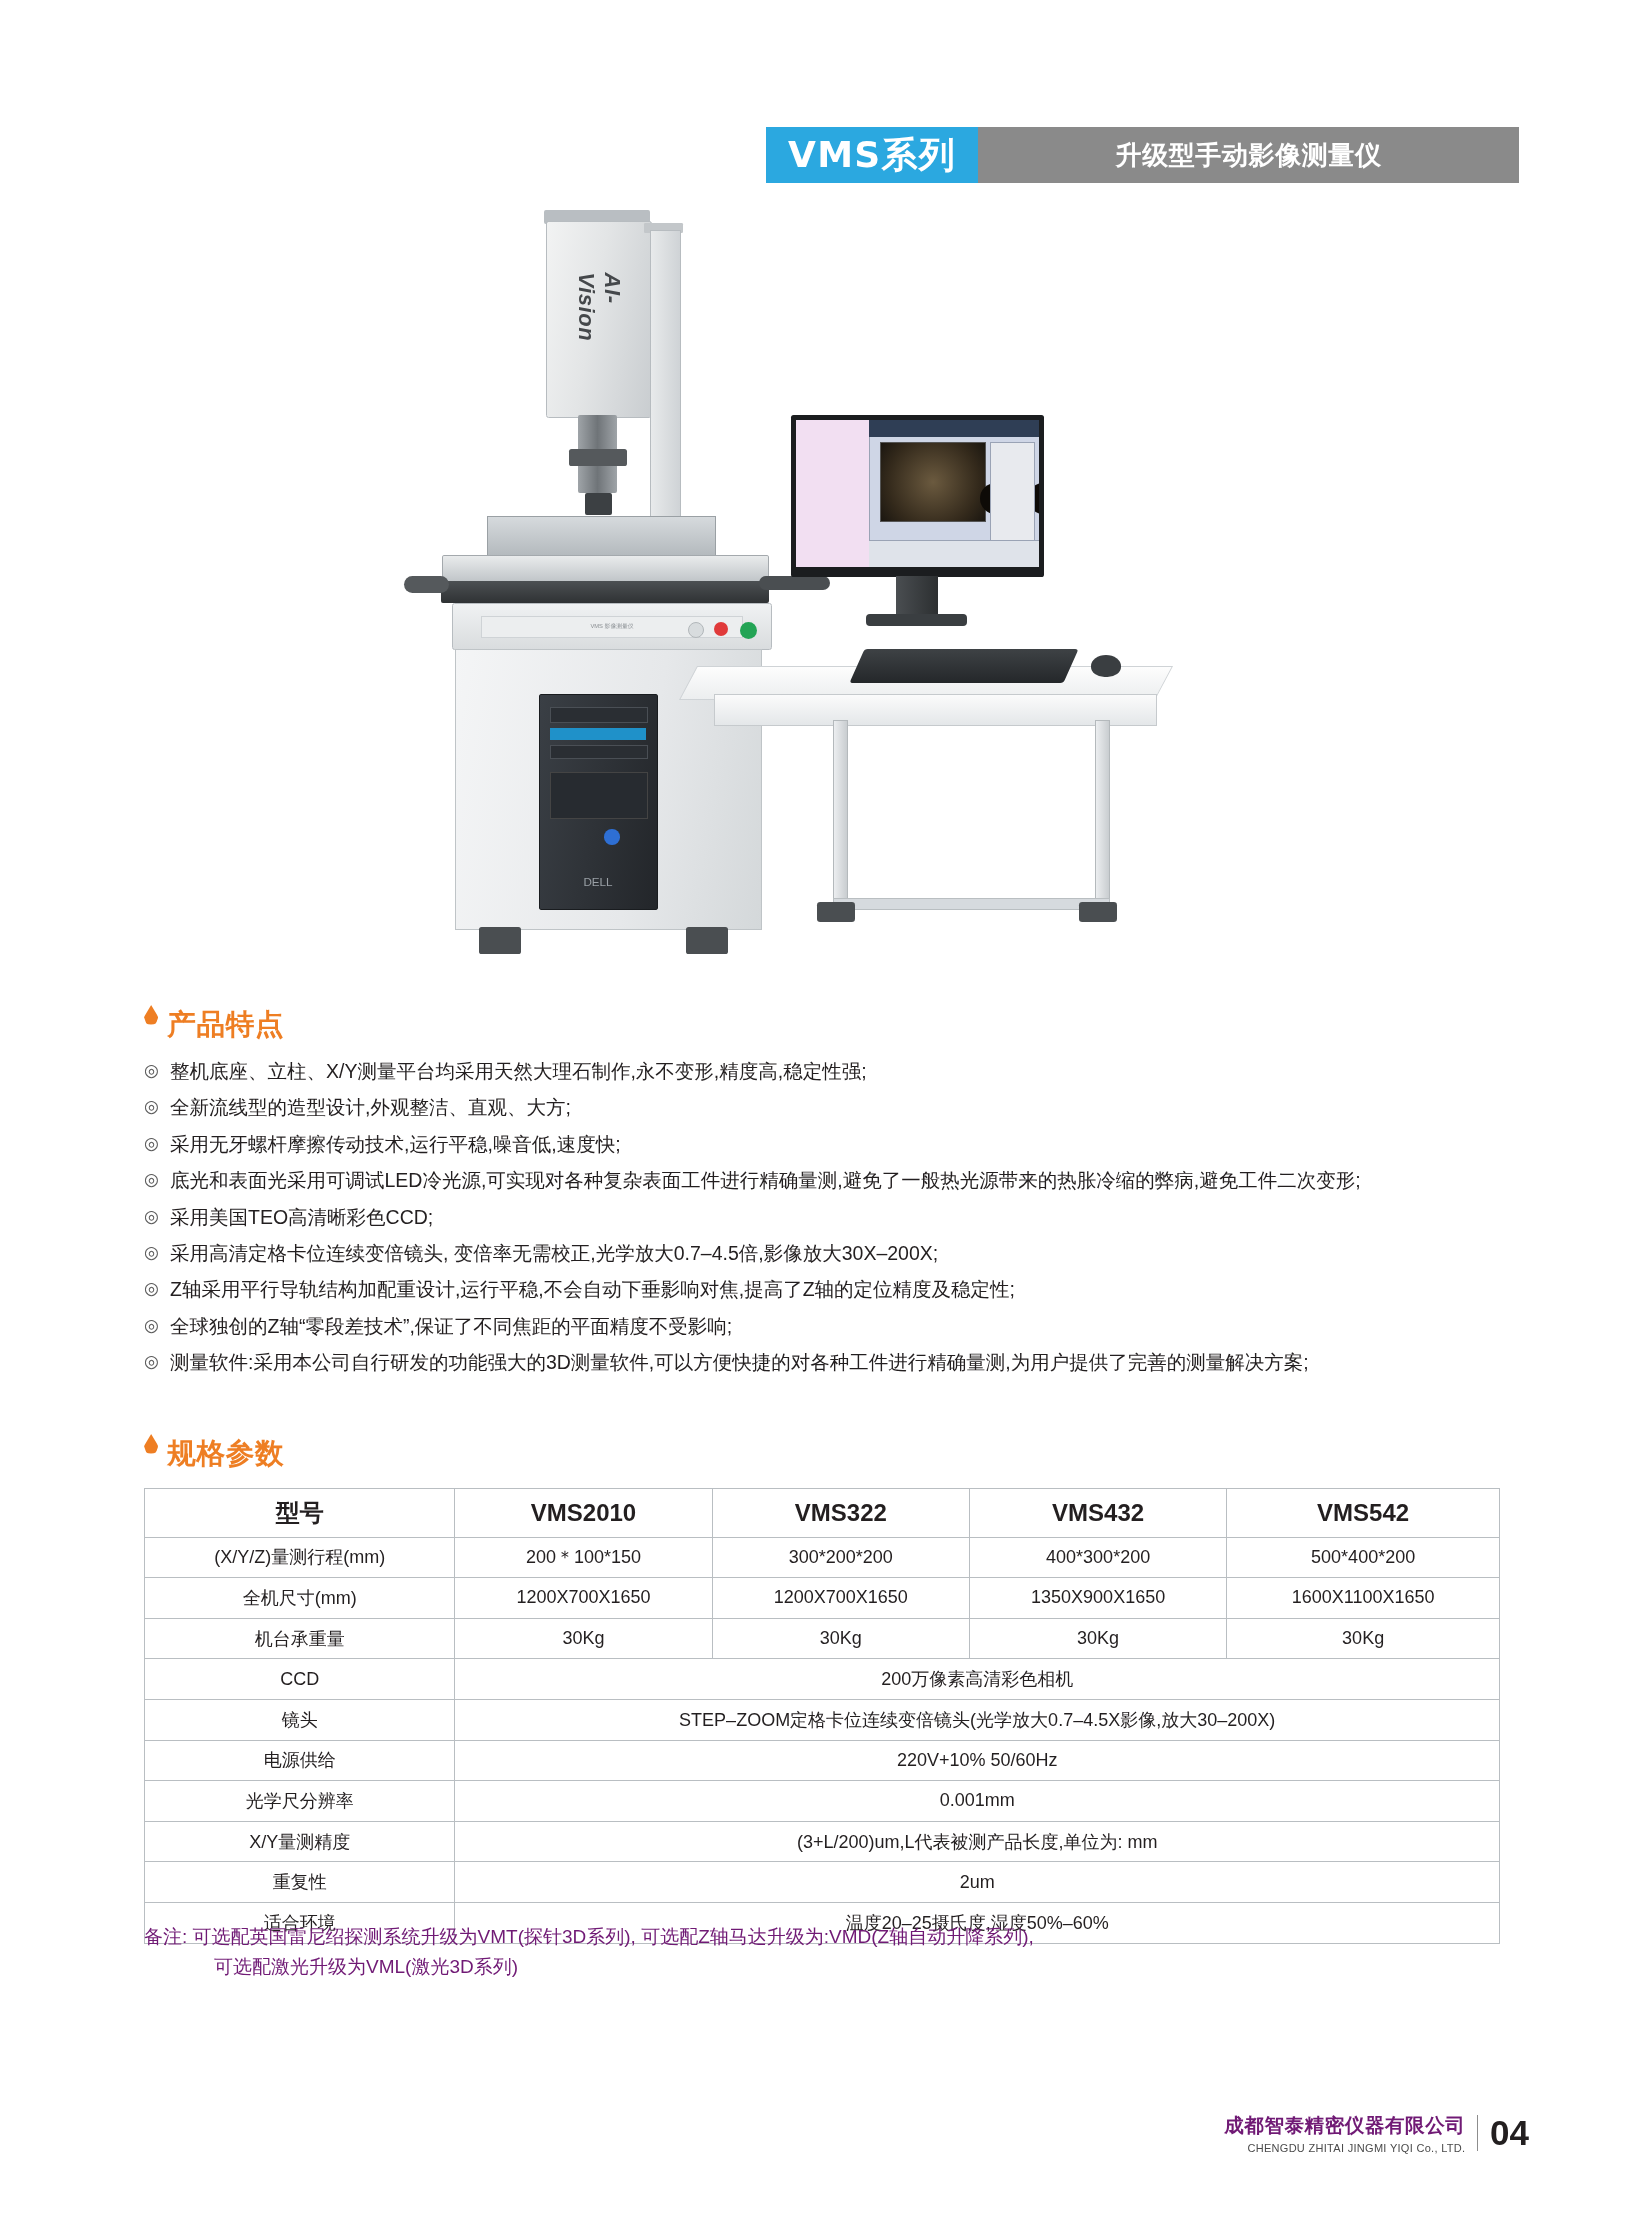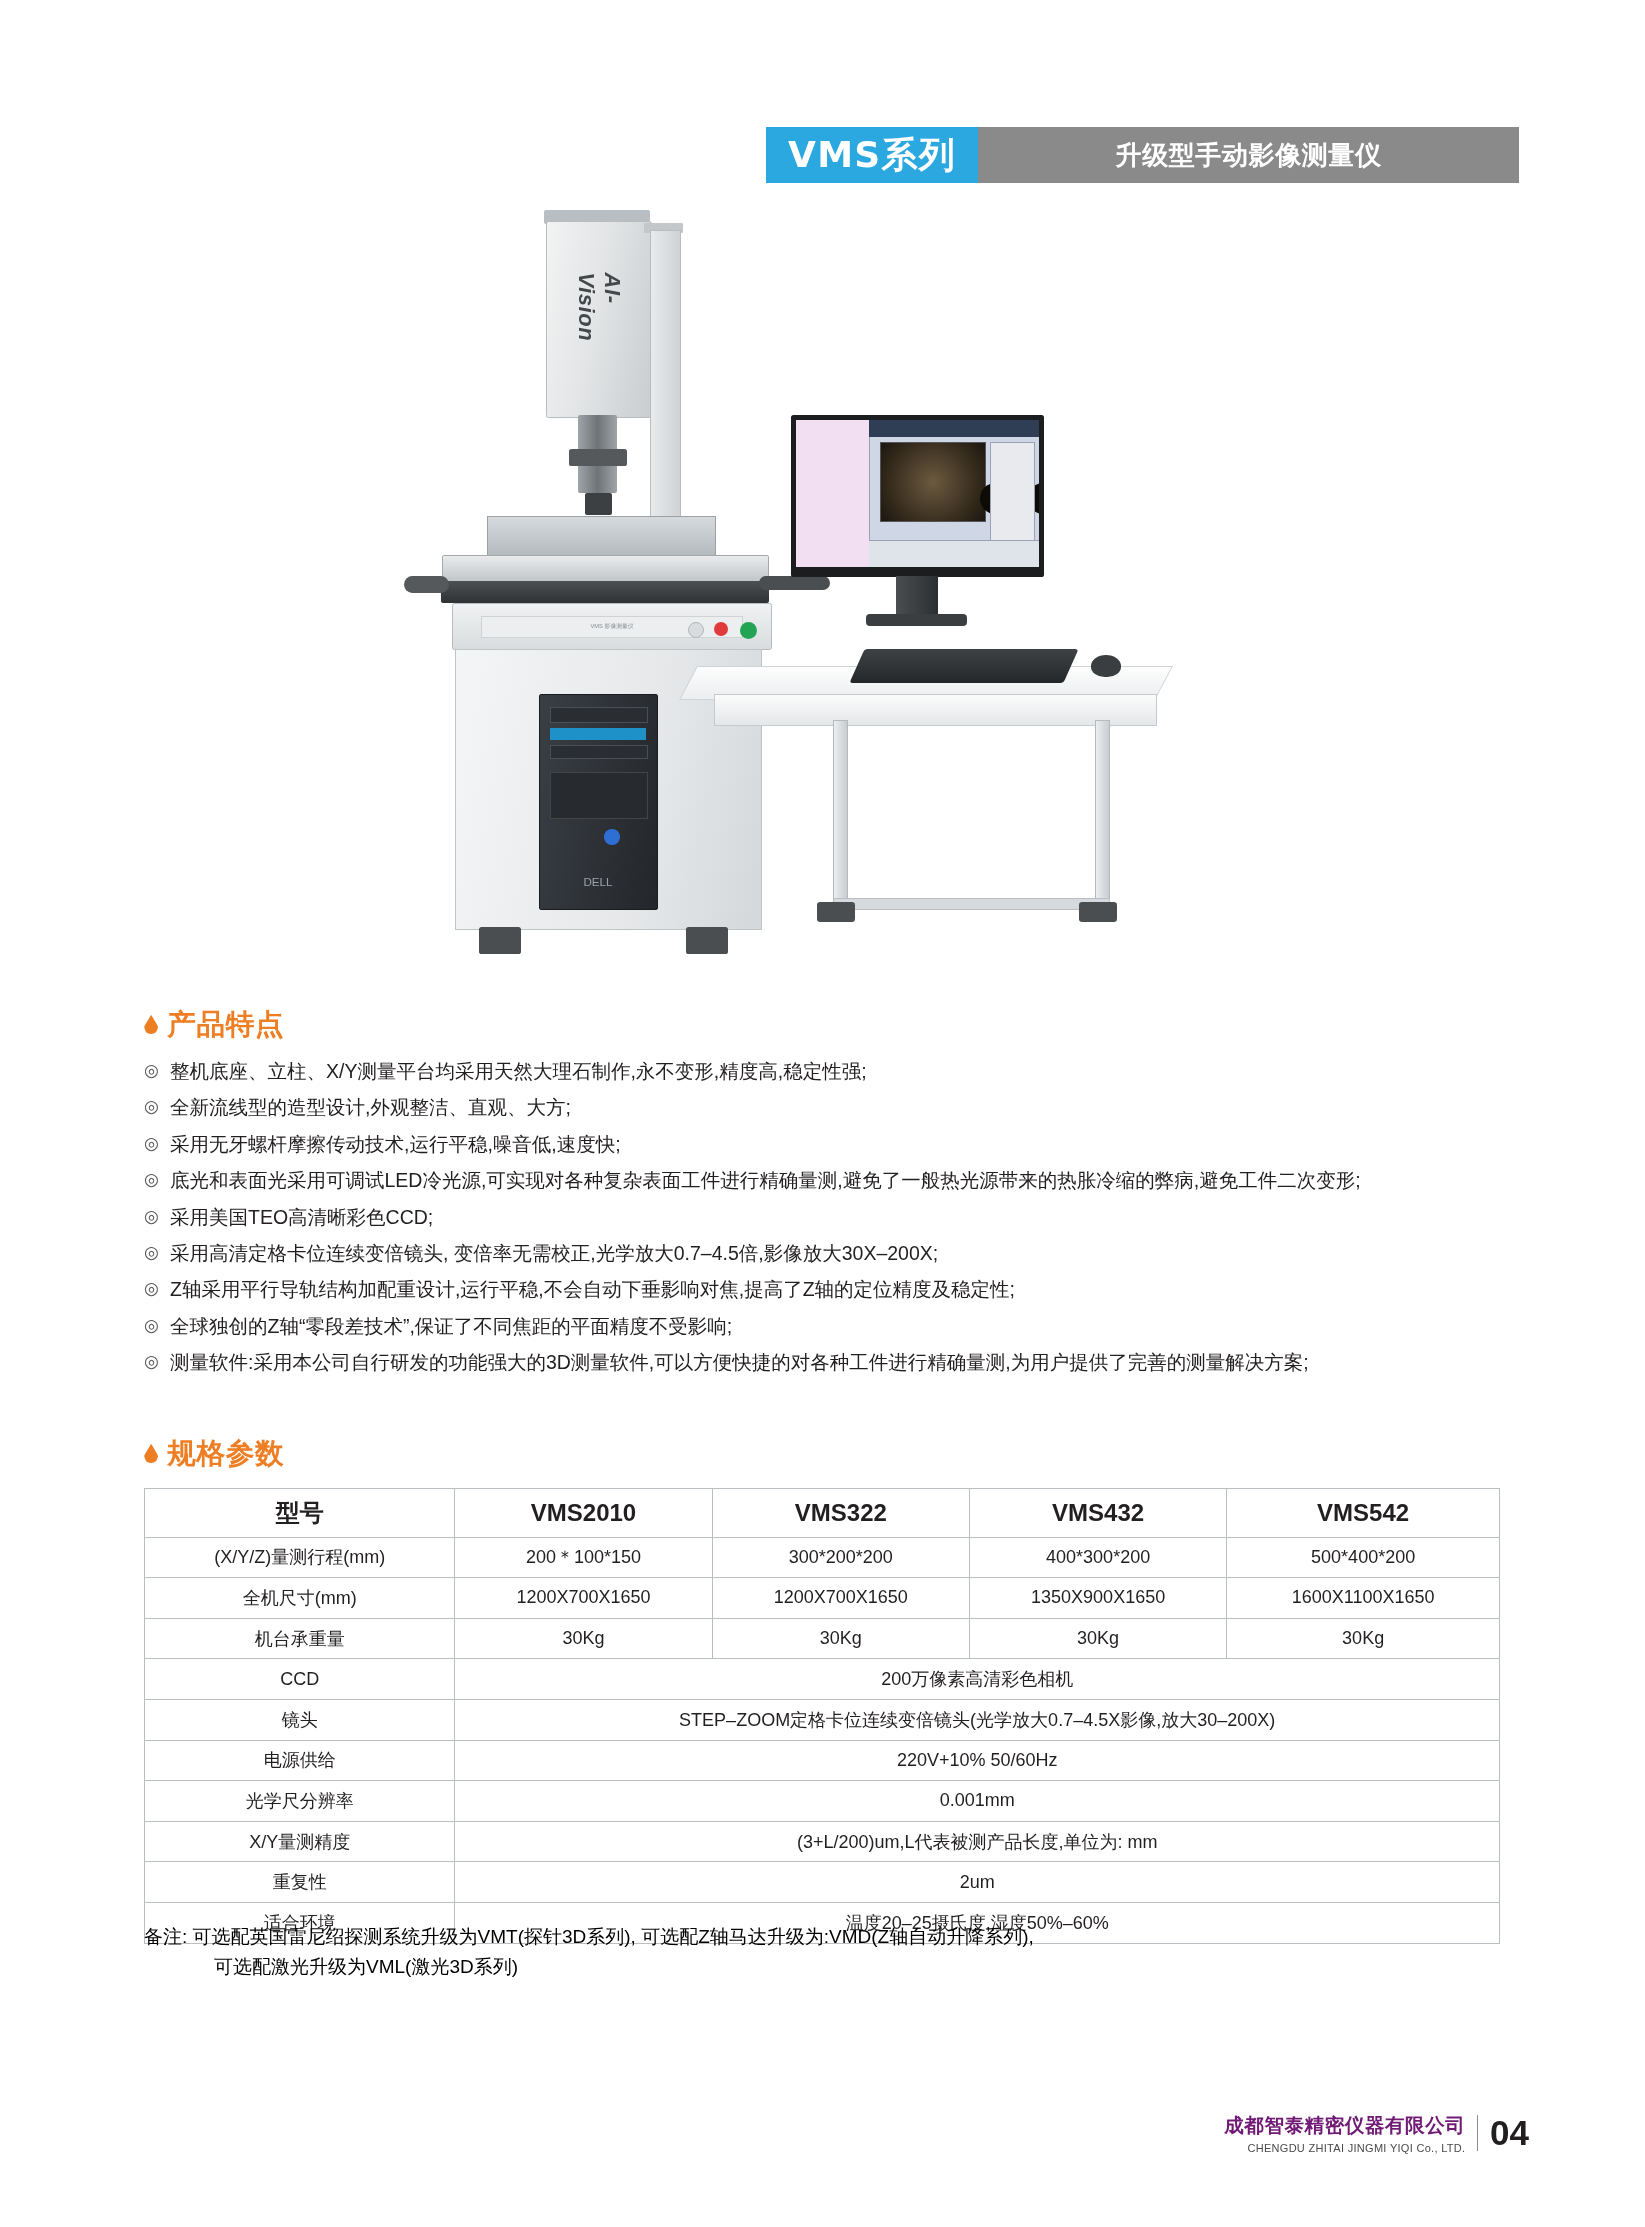--- a/index.html
+++ b/index.html
@@ -224,21 +224,21 @@
   }
   .mouse {
     left: 766px; top: 454px; width: 30px; height: 22px;
     background: #3a3e41; border-radius: 50% 50% 45% 45%;
   }
 
   
   .sec-heading {
     position: absolute;
     display: flex;
-    align-items: center;
+    align-items: flex-start;
     gap: 9px;
   }
   .sec-drop {
     width: 14.3px; height: 19.5px;
     background: #ee7e23;
     border-radius: 50% 50% 50% 50% / 70% 70% 30% 30%;
     transform: rotate(0deg);
     clip-path: polygon(50% 0%, 100% 62%, 82% 100%, 18% 100%, 0% 62%);
   }
   .sec-title {
@@ -299,21 +299,21 @@
     width: 299px;
   }
 
   .note {
     position: absolute;
     top: 1922px;
     left: 144px;
     width: 1363px;
     font-size: 19px;
     line-height: 30px;
-    color: #000000;
+    color: #701a75;
   }
   .note-indent { padding-left: 70px; }
 
   
   .footer {
     position: absolute;
     right: 117px;
     bottom: 73px;
     display: flex;
     align-items: center;

